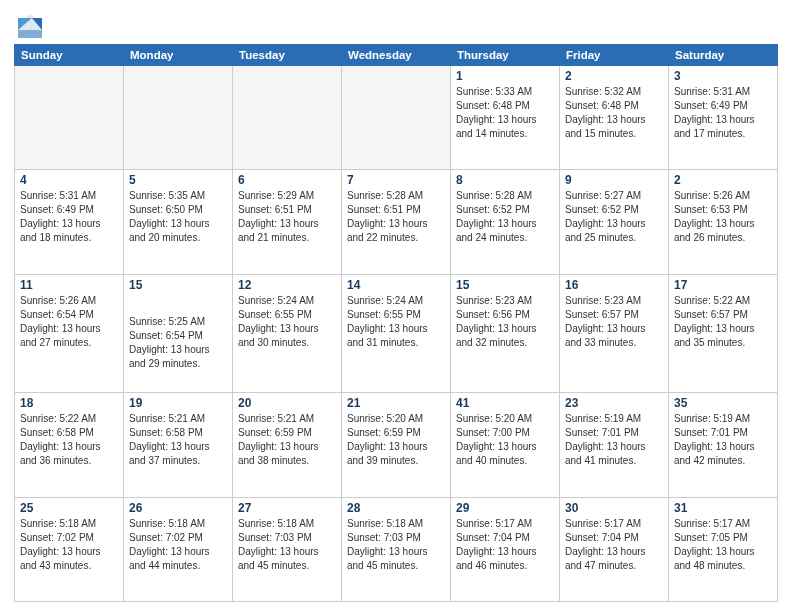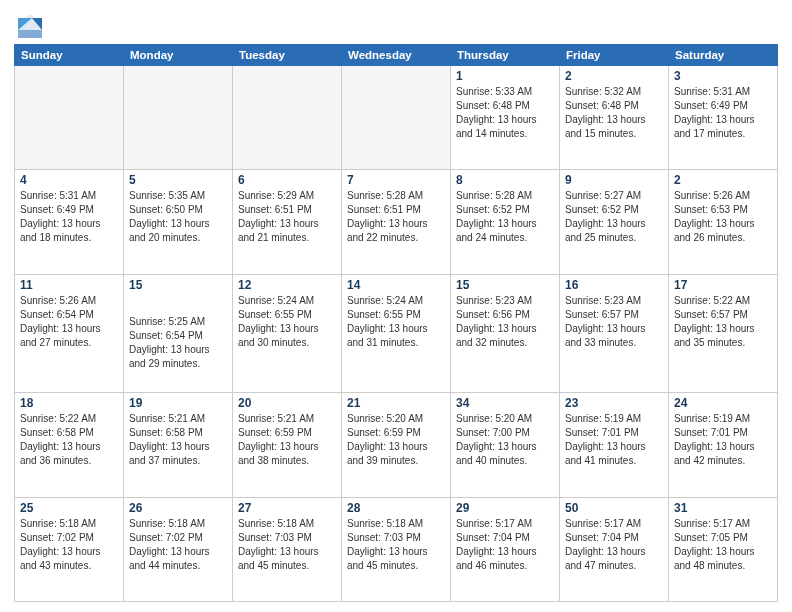--- a/index.html
+++ b/index.html
@@ -284,35 +284,35 @@
 and 38 minutes.</div>
           </td>
           <td>
             <div class="day-number">21</div>
             <div class="day-info" style="white-space: pre-line;">Sunrise: 5:20 AM
 Sunset: 6:59 PM
 Daylight: 13 hours
 and 39 minutes.</div>
           </td>
           <td>
-            <div class="day-number">34</div>
+            <div class="day-number">41</div>
             <div class="day-info" style="white-space: pre-line;">Sunrise: 5:20 AM
 Sunset: 7:00 PM
 Daylight: 13 hours
 and 40 minutes.</div>
           </td>
           <td>
             <div class="day-number">23</div>
             <div class="day-info" style="white-space: pre-line;">Sunrise: 5:19 AM
 Sunset: 7:01 PM
 Daylight: 13 hours
 and 41 minutes.</div>
           </td>
           <td>
-            <div class="day-number">24</div>
+            <div class="day-number">35</div>
             <div class="day-info" style="white-space: pre-line;">Sunrise: 5:19 AM
 Sunset: 7:01 PM
 Daylight: 13 hours
 and 42 minutes.</div>
           </td>
         </tr>
         <tr class="week-row">
           <td>
             <div class="day-number">25</div>
             <div class="day-info" style="white-space: pre-line;">Sunrise: 5:18 AM
@@ -342,21 +342,21 @@
 and 45 minutes.</div>
           </td>
           <td>
             <div class="day-number">29</div>
             <div class="day-info" style="white-space: pre-line;">Sunrise: 5:17 AM
 Sunset: 7:04 PM
 Daylight: 13 hours
 and 46 minutes.</div>
           </td>
           <td>
-            <div class="day-number">50</div>
+            <div class="day-number">30</div>
             <div class="day-info" style="white-space: pre-line;">Sunrise: 5:17 AM
 Sunset: 7:04 PM
 Daylight: 13 hours
 and 47 minutes.</div>
           </td>
           <td>
             <div class="day-number">31</div>
             <div class="day-info" style="white-space: pre-line;">Sunrise: 5:17 AM
 Sunset: 7:05 PM
 Daylight: 13 hours

